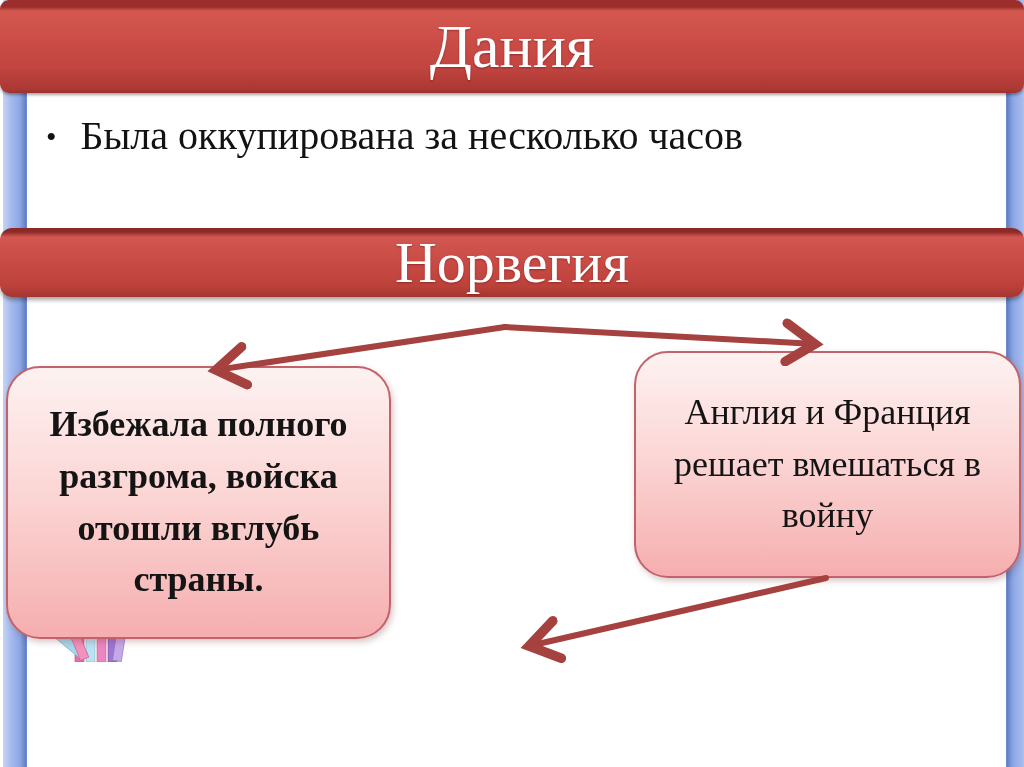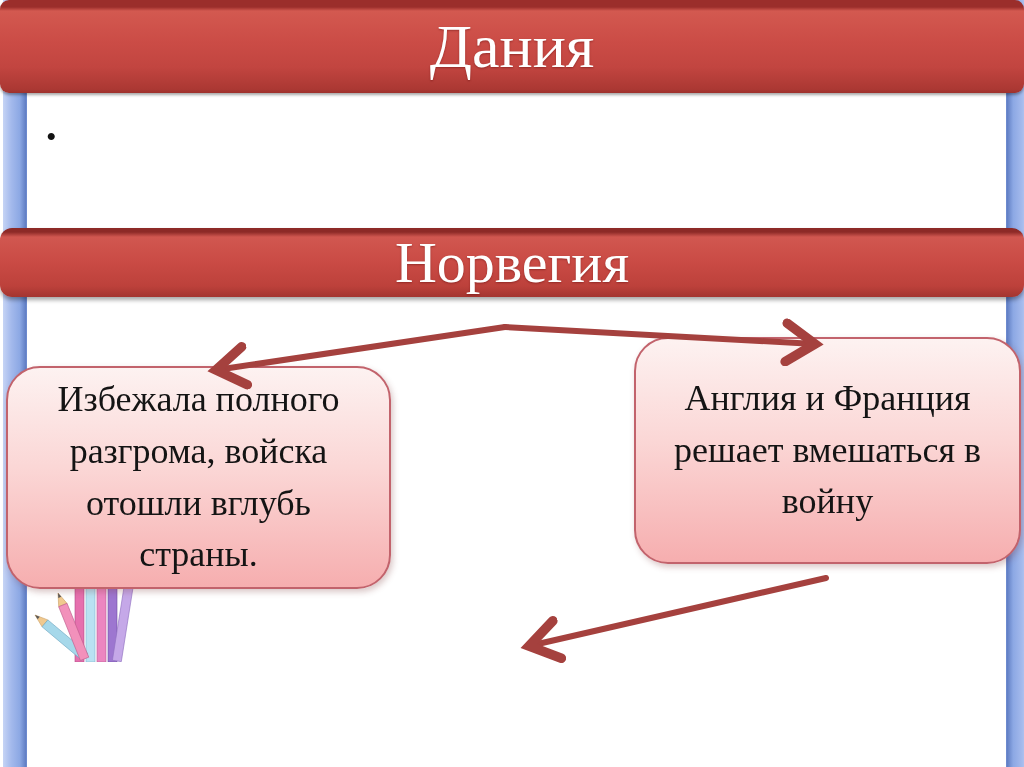--- a/index.html
+++ b/index.html
@@ -38,22 +38,22 @@
 
   
   .callout {
     position:absolute; z-index:3; box-sizing:border-box;
     border:2px solid #c2636c; border-radius:34px;
     background:linear-gradient(180deg,#fdf2f1 0%,#fbd7d6 45%,#f6aeaf 100%);
     display:flex; align-items:center; justify-content:center;
     text-align:center; color:#141414; font-size:36px; line-height:1.44;
     white-space:pre-line; box-shadow:2px 3px 6px rgba(120,50,50,.28);
   }
-  .callout-left  { left:6px;   top:366px; width:385px; height:223px; }
-  .callout-right { left:634px; top:337px; width:387px; height:227px;justify-content:center; }
+  .callout-left  { left:6px;   top:366px; width:385px; height:273px;font-weight:bold; }
+  .callout-right { left:634px; top:351px; width:387px; height:227px;justify-content:center; }
 
   
   .banner-bottom {
     position:absolute; left:3px; top:650px; width:1018px; height:112px; z-index:4;
     border-radius:20px; box-sizing:border-box;
     background:linear-gradient(180deg,#fbc661 0%,#f5a338 14%,#f0932a 45%,#eb861c 100%);
     color:#ffffff; font-size:36px; line-height:1.5;
     display:flex; align-items:center; justify-content:center; text-align:center;
     white-space:pre-line; text-shadow:0 1px 2px rgba(160,80,0,.4);
     box-shadow:0 2px 3px rgba(0,0,0,.25), inset 0 0 0 1px rgba(224,130,20,.55);
@@ -70,20 +70,21 @@
 
   <div class="side-bar left"></div>
   <div class="side-bar right"></div>
 
   <div class="banner banner-denmark">
     <span>Дания</span>
   </div>
 
   <div class="bullet-row">
     <span class="bullet-marker">•</span>
+    <span>Была оккупирована за несколько часов</span>
   </div>
 
   <div class="banner banner-norway">
     <span>Норвегия</span>
   </div>
 
   <svg class="pencils" width="150" height="86" viewBox="0 0 150 86">
 
     <rect x="59" y="8" width="9" height="78" fill="#e670ae" stroke="#b24b86" stroke-width="0.6"></rect>
     <rect x="70" y="3" width="9" height="83" fill="#b9e2f2" stroke="#7fb4cd" stroke-width="0.6"></rect>

